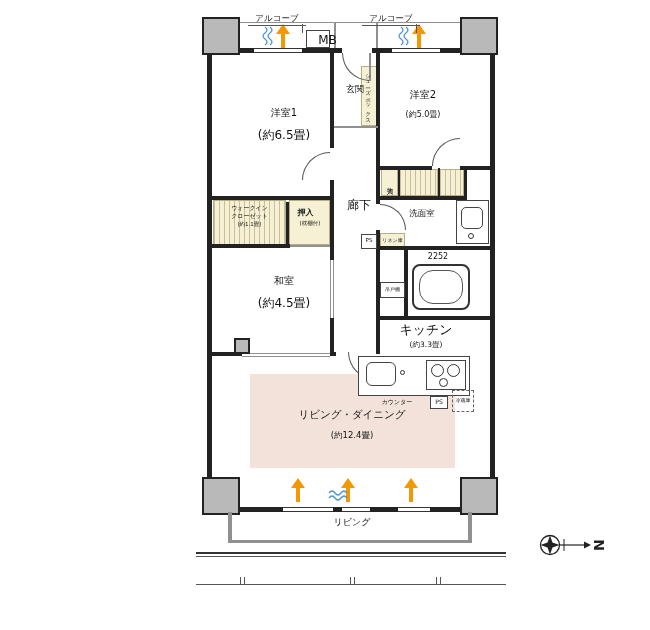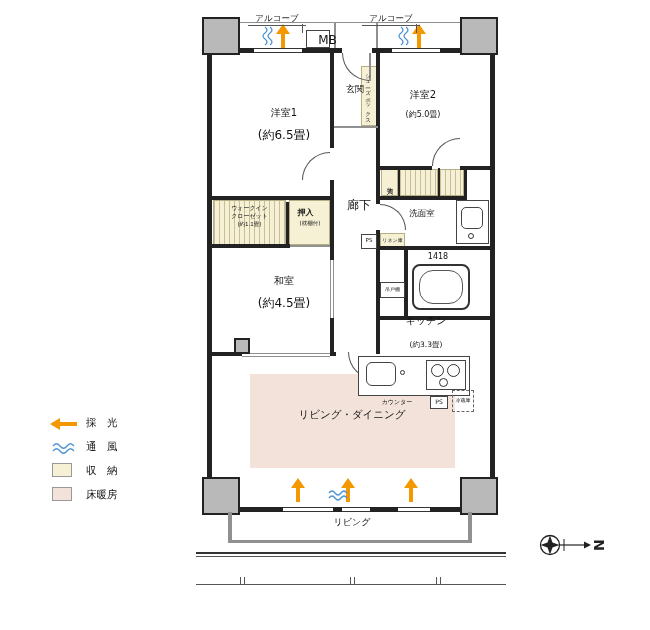--- a/index.html
+++ b/index.html
@@ -29,36 +29,20 @@
 .wind{position:absolute}
 .rot{transform:rotate(90deg);transform-origin:center}
 .swatch{position:absolute;width:20px;height:14px;border:1px solid #999}
 .circ{position:absolute;border:1px solid #333;border-radius:50%;background:#fff}
 </style>
 </head>
 <body>
 
 <div id="stage">
 
-  <div class="a" style="left:48px;top:416px;width:130px;height:96px">
-    <div class="sun-left" style="left:2px;top:2px">
-      <span class="head"></span>
-      <span class="stem"></span>
-    </div>
-    <div class="lbl" style="left:38px;top:0;font-size:10.5px">採　光</div>
-    <svg class="wind" style="left:4px;top:25px" width="24" height="14" viewBox="0 0 24 14">
-      <path d="M1 5 q3.5 -4.5 7 0 t7 0 t7 0" fill="none" style="stroke:var(--wind,#4f93d2)" stroke-width="1.3"></path>
-      <path d="M1 10 q3.5 -4.5 7 0 t7 0 t7 0" fill="none" style="stroke:var(--wind,#4f93d2)" stroke-width="1.3"></path>
-    </svg>
-    <div class="lbl" style="left:38px;top:24px;font-size:10.5px">通　風</div>
-    <div class="swatch" style="left:4px;top:47px;background:var(--storage-fill,#f6f1d5)"></div>
-    <div class="lbl" style="left:38px;top:48px;font-size:10.5px">収　納</div>
-    <div class="swatch" style="left:4px;top:71px;background:var(--floor-heating-fill,#f2e2d9)"></div>
-    <div class="lbl" style="left:38px;top:72px;font-size:10.5px">床暖房</div>
-  </div>
 
   <div class="pink" style="left:250px;top:374px;width:205px;height:94px"></div>
   <div class="cream hatch" style="left:213px;top:200px;width:73px;height:45px"></div>
   <div class="cream" style="left:289px;top:200px;width:41px;height:45px"></div>
   <div class="cream" style="left:361px;top:66px;width:16px;height:60px"></div>
   <div class="cream" style="left:381px;top:169px;width:17px;height:27px"></div>
   <div class="cream hatch" style="left:399px;top:169px;width:39px;height:27px"></div>
   <div class="cream hatch" style="left:439px;top:169px;width:25px;height:27px"></div>
   <div class="cream" style="left:380px;top:233px;width:25px;height:16px"></div>
 
@@ -212,32 +196,33 @@
   <div class="lbl" style="left:213px;top:212px;width:73px;font-size:6px">クローゼット</div>
   <div class="lbl" style="left:213px;top:221px;width:73px;font-size:5.5px">(約1.1畳)</div>
   <div class="lbl" style="left:290px;top:208px;width:31px;font-size:8px;font-weight:bold">押入</div>
   <div class="lbl" style="left:290px;top:220px;width:40px;font-size:5.5px">(枕棚付)</div>
 
   <div class="vlbl" style="left:381px;top:170px;width:17px;height:26px;font-size:6.5px">物入</div>
   <div class="lbl" style="left:336px;top:198px;width:46px;font-size:12px">廊下</div>
   <div class="lbl" style="left:390px;top:208px;width:64px;font-size:8.5px">洗面室</div>
   <div class="lbl" style="left:361px;top:237px;width:16px;font-size:5.5px">PS</div>
   <div class="lbl" style="left:380px;top:237px;width:25px;font-size:5px">リネン庫</div>
-  <div class="lbl" style="left:410px;top:252px;width:56px;font-size:8px">1418</div>
+  <div class="lbl" style="left:410px;top:252px;width:56px;font-size:8px">2252</div>
 
   <div class="lbl" style="left:238px;top:274px;width:92px;font-size:10px">和室</div>
   <div class="lbl" style="left:238px;top:296px;width:92px;font-size:12px">(約4.5畳)</div>
 
-  <div class="lbl" style="left:386px;top:314px;width:80px;font-size:10px">キッチン</div>
+  <div class="lbl" style="left:386px;top:322px;width:80px;font-size:13px">キッチン</div>
   <div class="lbl" style="left:386px;top:340px;width:80px;font-size:7.5px">(約3.3畳)</div>
   <div class="lbl" style="left:372px;top:398px;width:50px;font-size:6px">カウンター</div>
   <div class="lbl" style="left:430px;top:398px;width:18px;font-size:6px">PS</div>
   <div class="lbl" style="left:452px;top:397px;width:22px;font-size:5px">冷蔵庫</div>
 
   <div class="lbl" style="left:260px;top:408px;width:184px;font-size:10.5px">リビング・ダイニング</div>
+  <div class="lbl" style="left:260px;top:430px;width:184px;font-size:8.5px">(約12.4畳)</div>
   <div class="lbl" style="left:294px;top:517px;width:116px;font-size:9px">リビング</div>
 
   <svg class="a" style="left:528px;top:526px" width="88" height="40" viewBox="0 0 88 40">
     <circle cx="22" cy="19" r="9.5" fill="#fff" stroke="#222" stroke-width="1.3"></circle>
     <path d="M22 9.5 L24.5 16.5 L31.5 19 L24.5 21.5 L22 28.5 L19.5 21.5 L12.5 19 L19.5 16.5 Z" fill="#222"></path>
     <line x1="31.5" y1="19" x2="60" y2="19" stroke="#222" stroke-width="1.2"></line>
     <line x1="36" y1="13" x2="36" y2="25" stroke="#222" stroke-width="1"></line>
     <polygon points="56,15.5 63,19 56,22.5" fill="#222"></polygon>
     <text x="71" y="19" transform="rotate(90 71 19)" font-size="14" font-weight="bold" text-anchor="middle" dominant-baseline="central" fill="#222">N</text>
   </svg>

